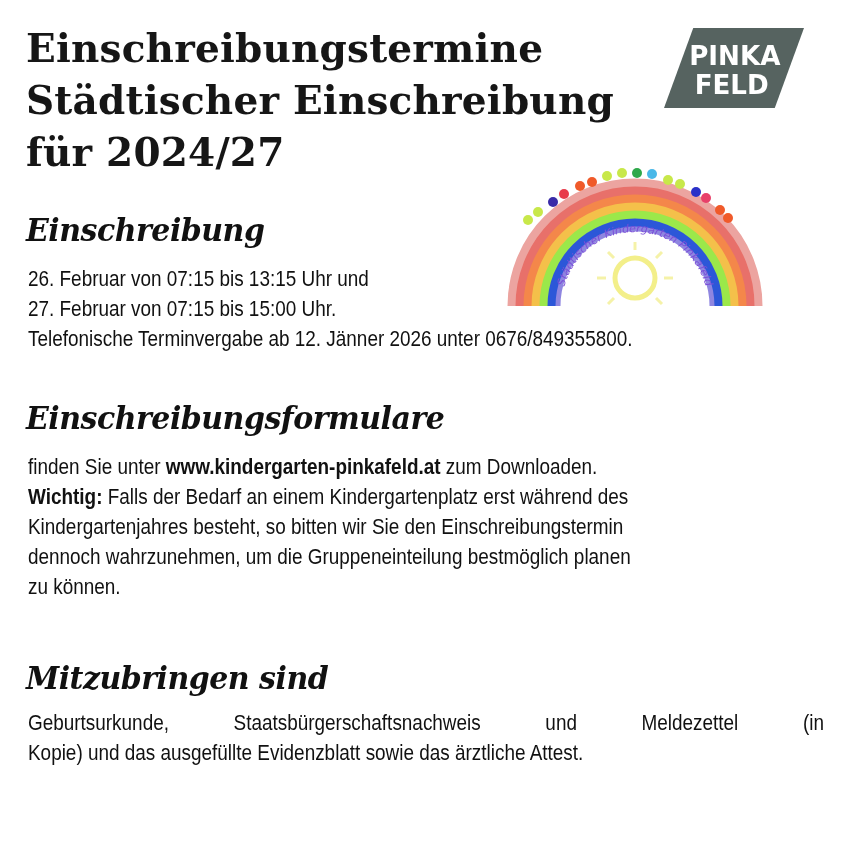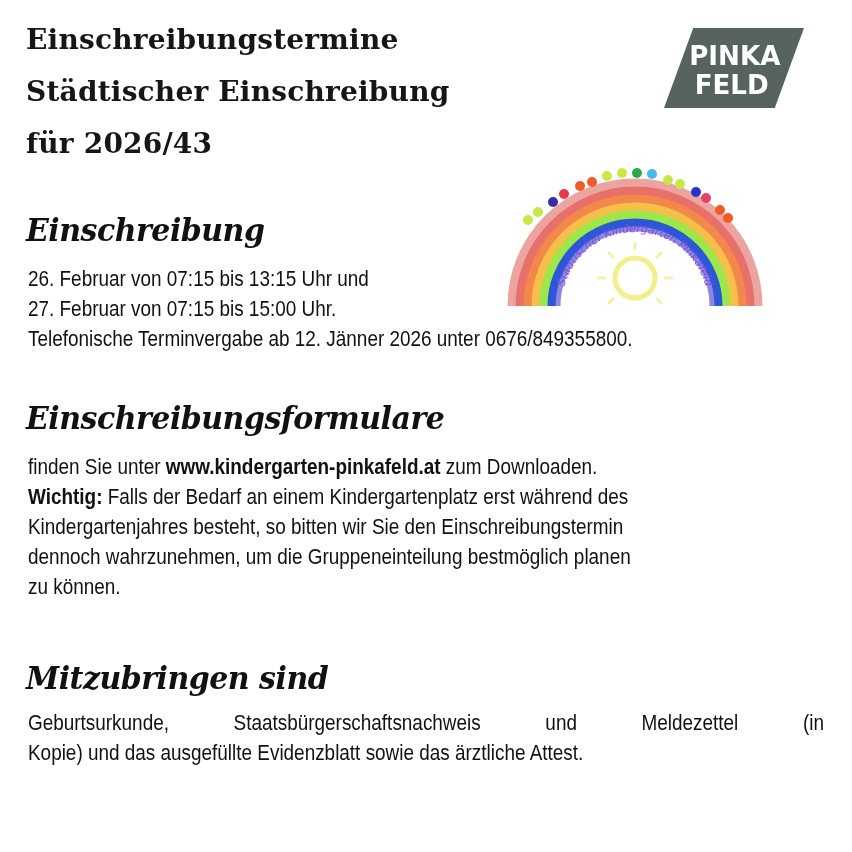--- a/index.html
+++ b/index.html
@@ -1,22 +1,22 @@
 <!DOCTYPE html>
 <html><head>
   <meta charset="utf-8">
   <style>
     * { box-sizing: border-box; margin: 0; padding: 0; }
     html, body { width: 852px; height: 852px; background: #ffffff; overflow: hidden; }
     body { position: relative; font-family: "Liberation Sans", sans-serif; color: #111111; }
 
     .title {
-      position: absolute; left: 26px; top: 14px;
+      position: absolute; left: 26px; top: 22px;
       font-family: "DejaVu Serif", serif; font-weight: bold;
-      font-size: 28px; line-height: 52px; color: #161616;
+      font-size: 39px; line-height: 52px; color: #161616;
       letter-spacing: 0.2px;
     }
     .title div { white-space: nowrap; }
 
     .logo {
       position: absolute; left: 643px; top: 28px; width: 182px; height: 80px;
     }
     .logo svg { width: 100%; height: 100%; display: block; }
 
     .rainbow {
@@ -40,21 +40,21 @@
     .body-text .line { white-space: nowrap; display: block; }
     .justified { width: 796px; text-align: justify; text-align-last: justify; display: block; }
     b { font-weight: bold; }
   </style>
 </head>
 <body>
 
 <div class="title">
   <div>Einschreibungstermine</div>
   <div>Städtischer Einschreibung</div>
-  <div>für 2026/43</div>
+  <div>für 2024/27</div>
 </div>
 
 <div class="logo">
   <svg viewBox="0 0 182 104">
     <polygon points="38,0 182,0 144,104 0,104" fill="#566360"></polygon>
     <text x="92" y="48" text-anchor="middle" fill="#ffffff" font-family="DejaVu Sans, sans-serif" font-weight="bold" font-size="34">PINKA</text>
     <text x="88" y="86" text-anchor="middle" fill="#ffffff" font-family="DejaVu Sans, sans-serif" font-weight="bold" font-size="34">FELD</text>
   </svg>
 </div>
 

